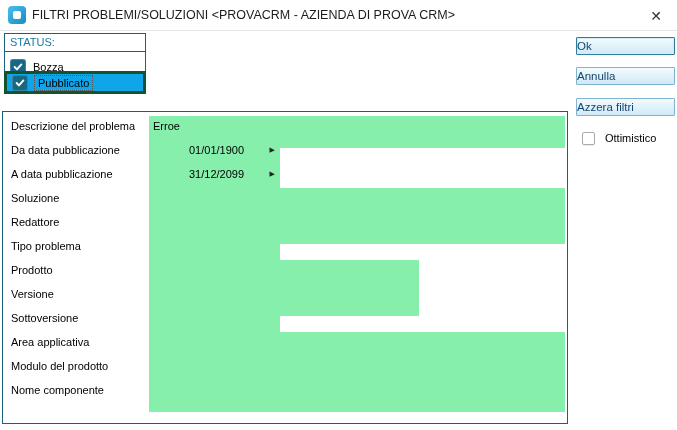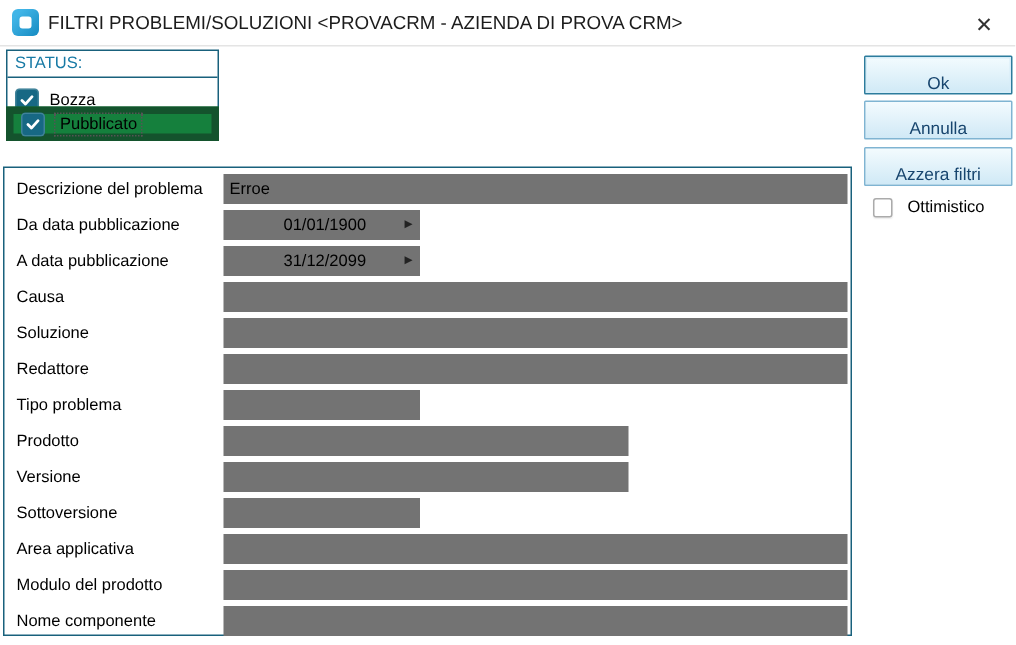--- a/index.html
+++ b/index.html
@@ -23,49 +23,49 @@
     background:transparent; border:none; cursor:pointer; font-family:inherit; }
 
   
   .status-group { position:absolute; left:4px; top:33px; width:142px; height:61px;
     border:1px solid #19617c; box-sizing:border-box; background:#fff; }
   .status-header { height:17px; line-height:17px; padding-left:5px;
     color:#187aa5; font-size:11px; border-bottom:1px solid #19617c; }
   .chk-row { display:flex; align-items:center; padding-left:5px; }
   .chk-row.bozza { height:29px; }
   .chk-row.pub { position:absolute; left:-1px; right:-1px; bottom:-1px; height:23px;
-    border:5px solid #14532d; background:#15803d; box-sizing:border-box; }
+    border:3px solid #14532d; background:#0ea5e9; box-sizing:border-box; }
   .chk { width:16px; height:16px; min-width:16px; border-radius:3px;
     background:#176884; box-shadow:inset 0 0 0 1px rgba(255,255,255,.18);
     display:flex; align-items:center; justify-content:center; cursor:pointer; }
   .chk svg { width:12px; height:12px; display:block; }
   .chk-label { font-size:11px; color:#000; margin-left:7px; }
   .chk-label.focused { outline:1px dotted #555; padding:1px 3px; }
 
   
   .main-panel { position:absolute; left:2px; top:111px; width:566px; height:313px;
     border:1px solid #19617c; box-sizing:border-box; background:#fff; padding-top:2px; }
   .frow { position:relative; height:24px; }
   .rlabel { position:absolute; left:8px; top:0; line-height:24px;
     font-size:11px; color:#000; white-space:nowrap; }
-  .field { position:absolute; left:146px; top:2px; height:20px;
-    background:#737373; cursor:text; }
+  .field { position:absolute; left:146px; top:2px; height:32px;
+    background:#86efac; cursor:text; }
   .field.full   { width:416px; }
   .field.medium { width:270px; }
   .field.short  { width:95px;padding-left:36px;  }
   .fval { display:block; line-height:20px; font-size:11px; color:#000;
     padding-left:4px; white-space:nowrap; }
   .date-arrow { position:absolute; right:5px; top:0; line-height:20px;
     font-size:7px; color:#222; cursor:pointer; }
 
   
   .btn { position:absolute; left:576px; width:99px; height:18px; box-sizing:border-box;
     background:linear-gradient(#f3fbfe,#d0e9f6); border:1px solid #7fb4d2;
     border-radius:1px; color:#17456e; font-size:11.5px; font-family:inherit;
-    text-align:center; cursor:pointer; padding:12px; }
+    text-align:left; cursor:pointer; padding:0; }
   .btn.ok     { top:37px; border-color:#2c7c9d; box-shadow:inset 0 0 0 1px #d6edf8; }
   .btn.annulla{ top:67px; }
   .btn.azzera { top:98px; }
   .opt-check { position:absolute; left:582px; top:132px; width:13px; height:13px;
     border:1px solid #ababab; border-radius:2px; background:#fff;
     box-sizing:border-box; box-shadow:0 1px 1px rgba(0,0,0,.08); cursor:pointer; }
   .opt-label { position:absolute; left:605px; top:130px; font-size:11px;
     line-height:16px; color:#000; white-space:nowrap; }
 </style>
 </head>
@@ -115,26 +115,20 @@
   </div>
 
   <div class="frow">
     <span class="rlabel">A data pubblicazione</span>
     <div class="field short">
       <span class="fval">31/12/2099</span>
       <span class="date-arrow">▶</span>
     </div>
   </div>
 
-  <div class="frow">
-    <span class="rlabel">Causa</span>
-    <div class="field full">
-      <span class="fval"></span>
-    </div>
-  </div>
 
   <div class="frow">
     <span class="rlabel">Soluzione</span>
     <div class="field full">
       <span class="fval"></span>
     </div>
   </div>
 
   <div class="frow">
     <span class="rlabel">Redattore</span>

